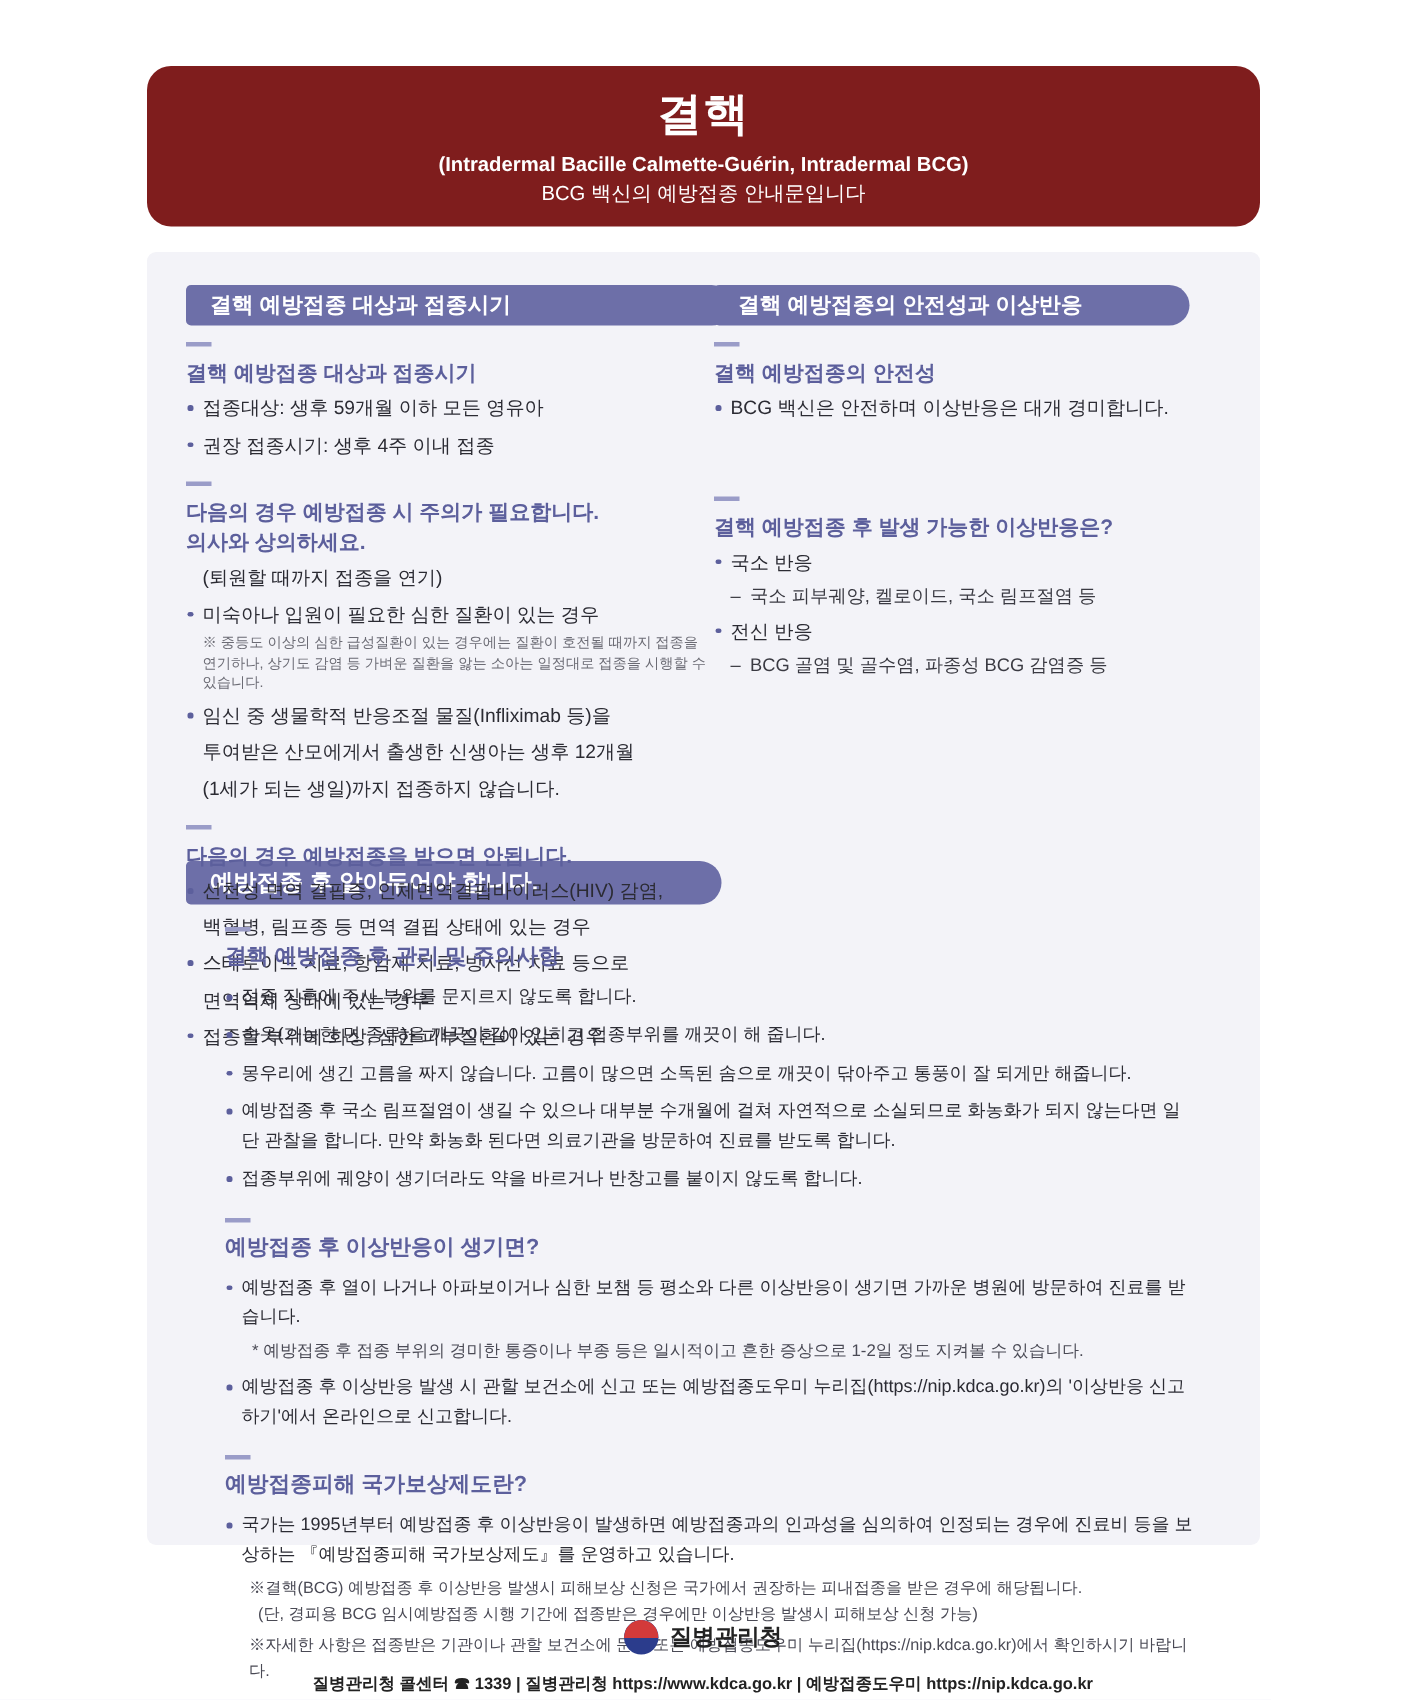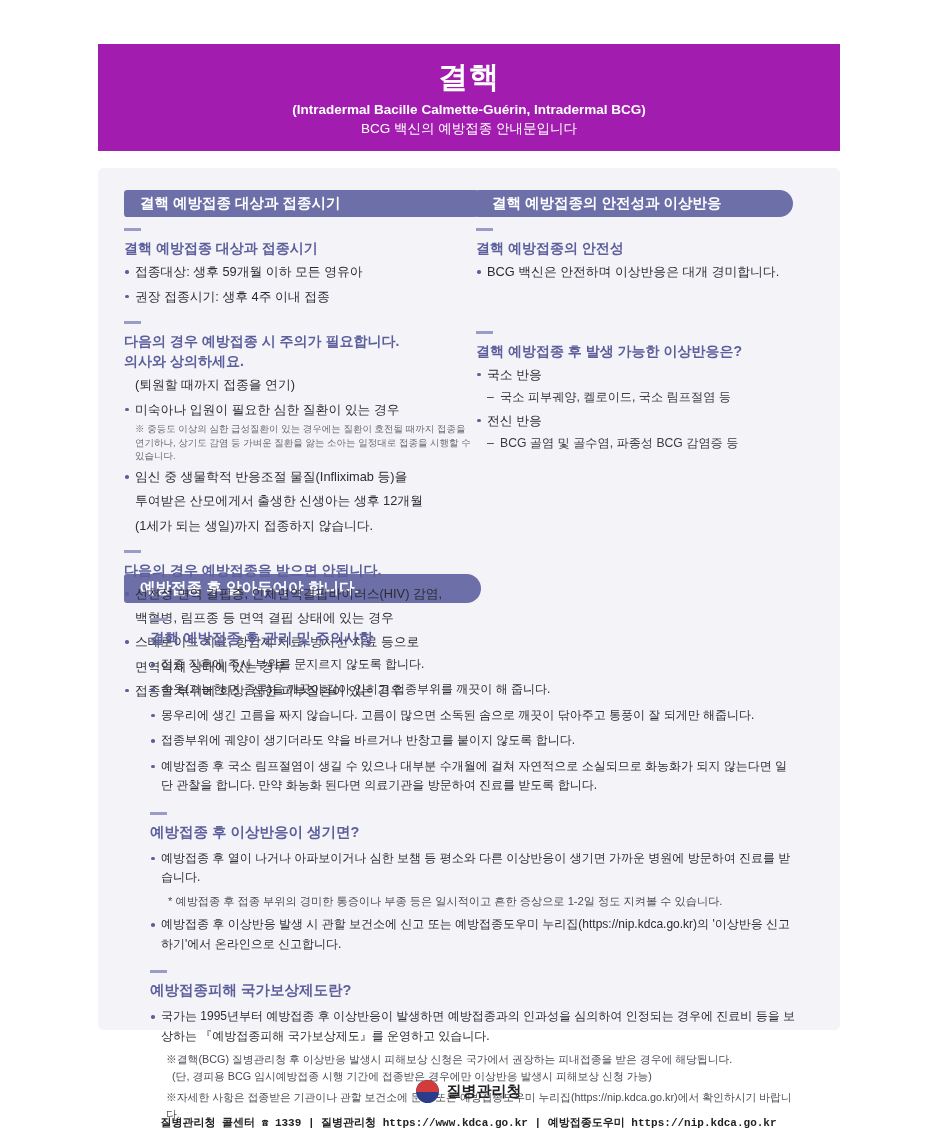--- a/index.html
+++ b/index.html
@@ -16,22 +16,22 @@
     left: 0; top: 0;
     width: 937px; height: 1133px;
     background: #ffffff;
   }
 
   
   .banner {
     position: absolute;
     left: 98px; top: 44px;
     width: 742px; height: 107px;
-    background: #a21caf;
-    border-radius: 0;
+    background: #7f1d1d;
+    border-radius: 16px;
     text-align: center;
     color: #ffffff;
     padding-top: 16px;
   }
   .banner h1 {
     font-size: 30px;
     font-weight: bold;
     letter-spacing: 1px;
     line-height: 1.15;
   }
@@ -187,21 +187,20 @@
   .logo-text {
     font-size: 15px;
     font-weight: bold;
     color: #222;
   }
   .footer-line {
     margin-top: 12px;
     font-size: 11px;
     font-weight: bold;
     color: #222;
-    font-family: Liberation Mono, monospace;
   }
 </style>
 </head>
 <body>
 
 <div class="page">
 
   <div class="banner">
     <h1>결핵</h1>
     <div class="sub1">(Intradermal Bacille Calmette-Guérin, Intradermal BCG)</div>
@@ -288,42 +287,42 @@
   </div>
 
   <div class="full-sec">
 
     <div class="blk">
       <div class="sub-head">결핵 예방접종 후 관리 및 주의사항</div>
       <ul>
         <li class="bullet">접종 직후에 주사 부위를 문지르지 않도록 합니다.</li>
         <li class="bullet">속옷(가능한 면 종류)을 깨끗이 갈아 입히고 접종부위를 깨끗이 해 줍니다.</li>
         <li class="bullet">몽우리에 생긴 고름을 짜지 않습니다. 고름이 많으면 소독된 솜으로 깨끗이 닦아주고 통풍이 잘 되게만 해줍니다.</li>
+        <li class="bullet">예방접종 후 국소 림프절염이 생길 수 있으나 대부분 수개월에 걸쳐 자연적으로 소실되므로 화농화가 되지 않는다면 일단 관찰을 합니다. 만약 화농화 된다면 의료기관을 방문하여 진료를 받도록 합니다.</li>
         <li class="bullet">접종부위에 궤양이 생기더라도 약을 바르거나 반창고를 붙이지 않도록 합니다.</li>
-        <li class="bullet">예방접종 후 국소 림프절염이 생길 수 있으나 대부분 수개월에 걸쳐 자연적으로 소실되므로 화농화가 되지 않는다면 일단 관찰을 합니다. 만약 화농화 된다면 의료기관을 방문하여 진료를 받도록 합니다.</li>
       </ul>
     </div>
 
     <div class="blk">
       <div class="sub-head">예방접종 후 이상반응이 생기면?</div>
       <ul>
         <li class="bullet">예방접종 후 열이 나거나 아파보이거나 심한 보챔 등 평소와 다른 이상반응이 생기면 가까운 병원에 방문하여 진료를 받습니다.</li>
       </ul>
       <div class="note">* 예방접종 후 접종 부위의 경미한 통증이나 부종 등은 일시적이고 흔한 증상으로 1-2일 정도 지켜볼 수 있습니다.</div>
       <ul>
         <li class="bullet">예방접종 후 이상반응 발생 시 관할 보건소에 신고 또는 예방접종도우미 누리집(https://nip.kdca.go.kr)의 '이상반응 신고하기'에서 온라인으로 신고합니다.</li>
       </ul>
     </div>
 
     <div class="blk">
       <div class="sub-head">예방접종피해 국가보상제도란?</div>
       <ul>
         <li class="bullet">국가는 1995년부터 예방접종 후 이상반응이 발생하면 예방접종과의 인과성을 심의하여 인정되는 경우에 진료비 등을 보상하는 『예방접종피해 국가보상제도』를 운영하고 있습니다.</li>
       </ul>
-      <div class="note2">※결핵(BCG) 질병관리청 후 이상반응 발생시 피해보상 신청은 국가에서 권장하는 피내접종을 받은 경우에 해당됩니다.</div>
+      <div class="note2">※결핵(BCG) 예방접종 후 이상반응 발생시 피해보상 신청은 국가에서 권장하는 피내접종을 받은 경우에 해당됩니다.</div>
       <div class="note2" style="margin-top:1px;padding-left:22px">(단, 경피용 BCG 임시예방접종 시행 기간에 접종받은 경우에만 이상반응 발생시 피해보상 신청 가능)</div>
       <div class="note2">※자세한 사항은 접종받은 기관이나 관할 보건소에 문의 또는 예방접종도우미 누리집(https://nip.kdca.go.kr)에서 확인하시기 바랍니다.</div>
     </div>
 
   </div>
 
   <div class="footer">
     <div class="logo-row">
       <span class="logo-mark"></span>
       <span class="logo-text">질병관리청</span>

